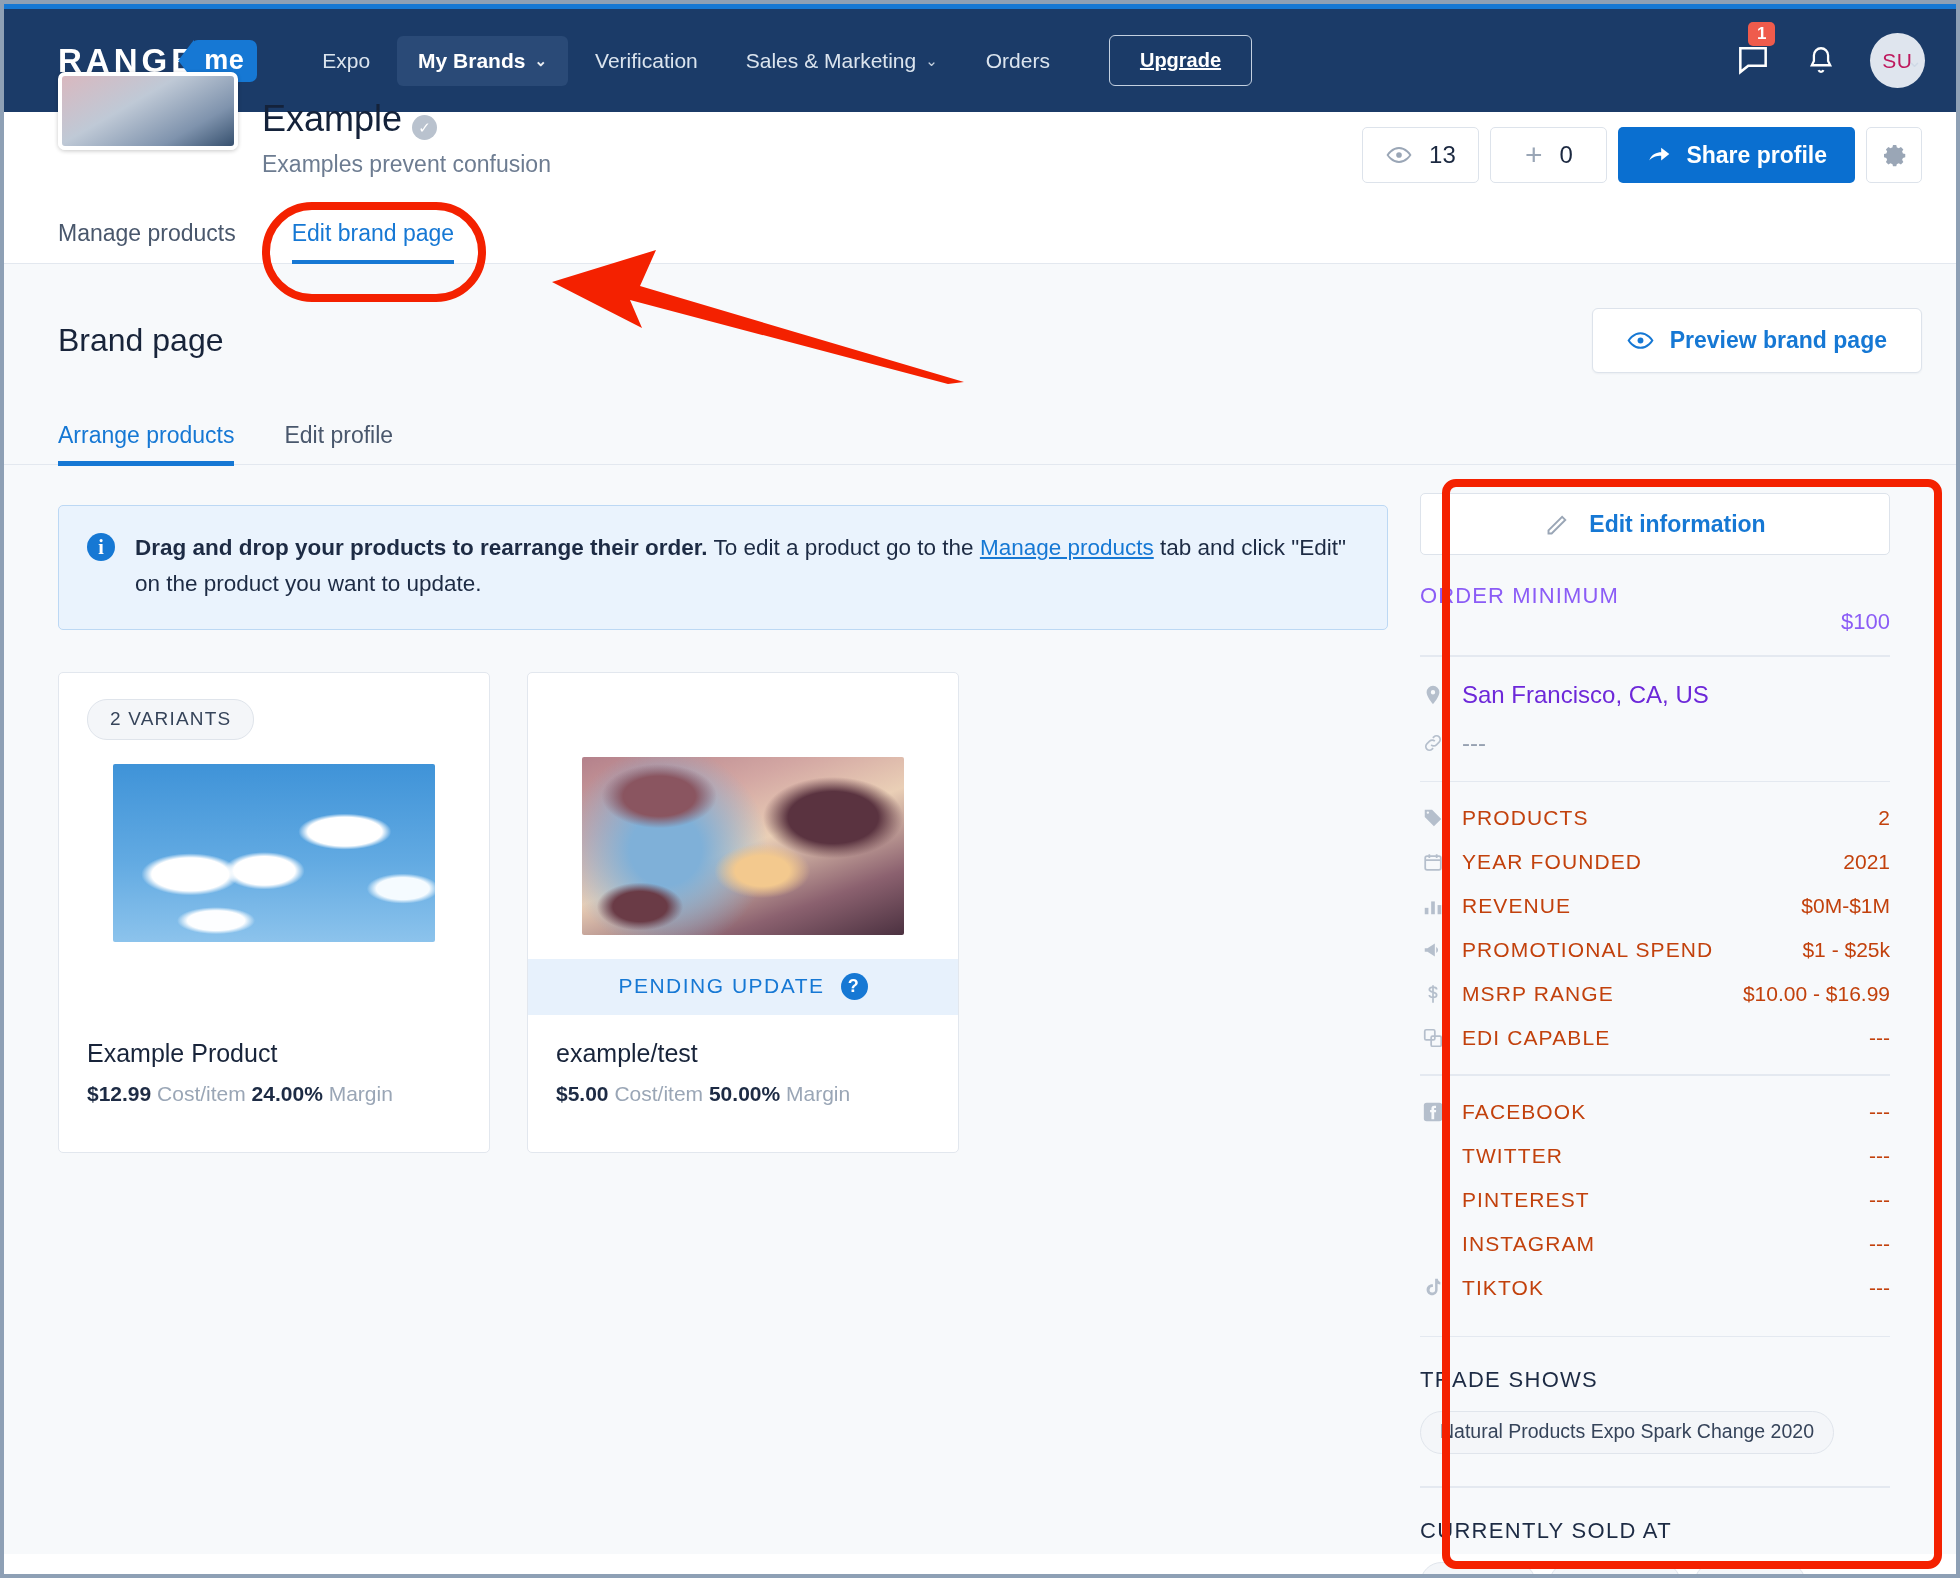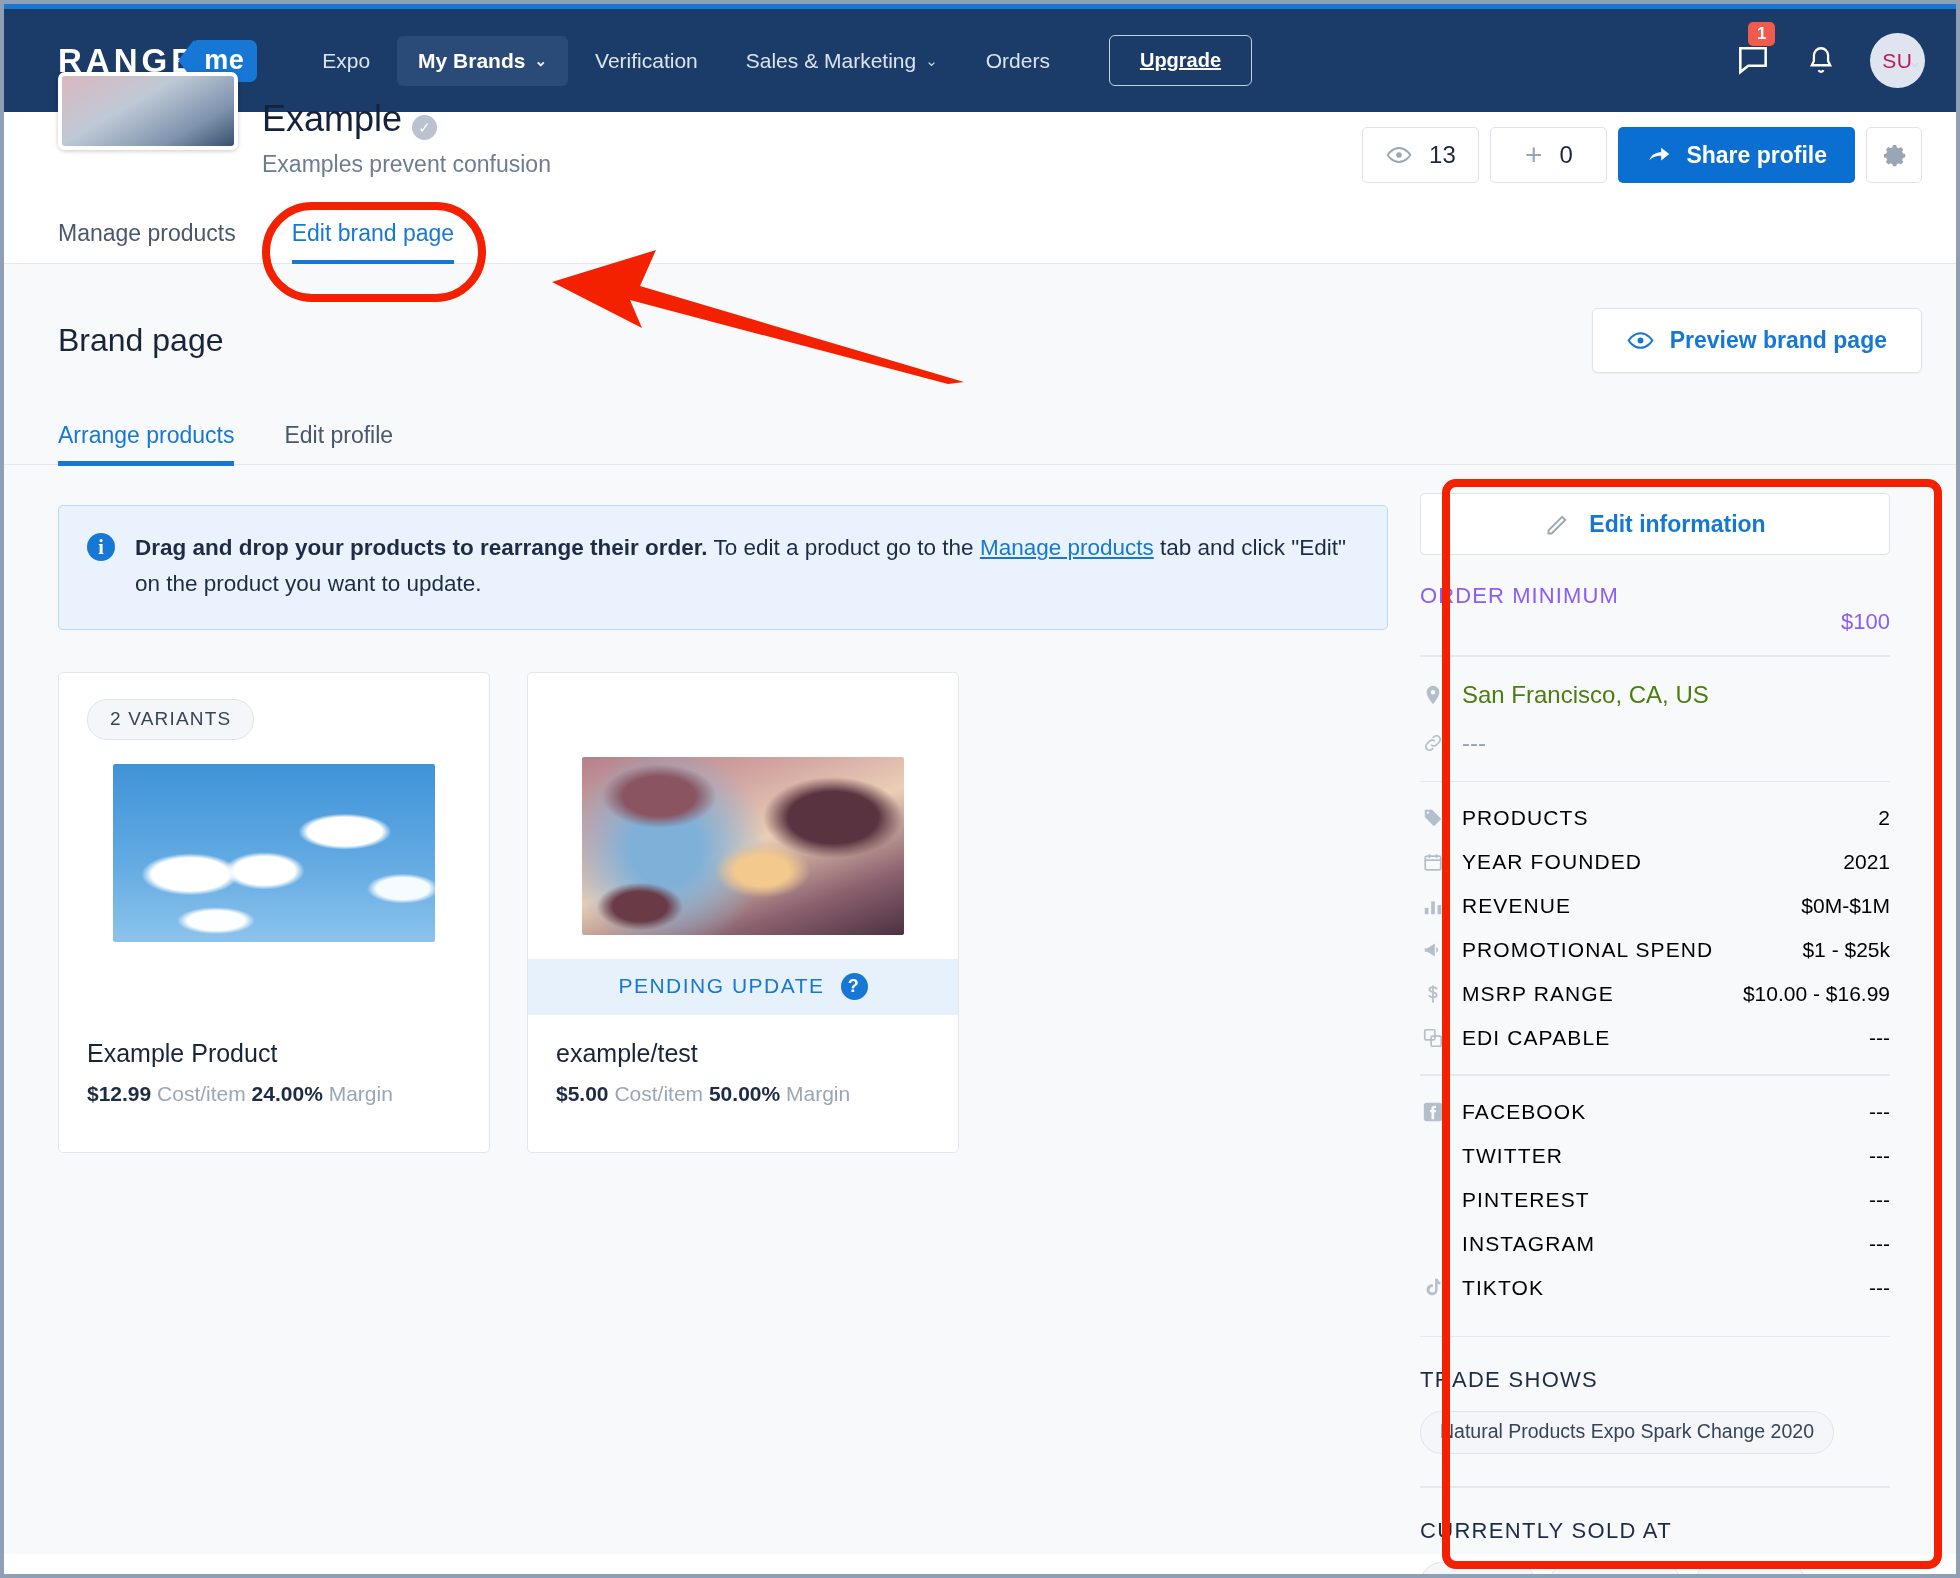--- a/index.html
+++ b/index.html
@@ -395,35 +395,35 @@
     font-size: 23px;
     font-weight: bold;
     height: 62px;
     display: flex; align-items: center; justify-content: center; gap: 18px;
     cursor: pointer;
     margin: 0 0 0 0;
   }
   .sp-row {
     display: flex; align-items: center;
     font-size: 21px;
-    color: #000000;
+    color: #c2410c;
     padding: 10px 0;
   }
   .sp-row .lbl { letter-spacing: 1.1px; }
   .sp-row .val { margin-left: auto; }
   .sp-icon {
     width: 26px; margin-right: 16px;
     display: flex; align-items: center; justify-content: center;
     color: #b5bfcc; flex: none;
   }
   .sp-indent { padding-left: 42px; }
   .sp-divider { height: 1.5px; background: #e4e9f0; margin: 14px 0; }
   .order-min { padding: 28px 0 6px 0; display: flex; font-size: 22px; color: #8b5cf6; letter-spacing: 1.1px; flex-direction: column;}
   .order-min .val { margin-left: auto; letter-spacing: 0; }
-  .sp-loc { display: flex; align-items: center; font-size: 24px; color: #4d7c0f; padding: 10px 0; }
+  .sp-loc { display: flex; align-items: center; font-size: 24px; color: #6d28d9; padding: 10px 0; }
   .sp-head {
     font-size: 22px; color: #1d2b44; letter-spacing: 1.3px;
     padding: 16px 0 18px 0;
   }
   .chips { display: flex; flex-wrap: wrap; gap: 13px; }
   .chip {
     border: 1.5px solid #e0e5ec;
     background: #f4f6f9;
     border-radius: 22px;
     font-size: 19.5px;

